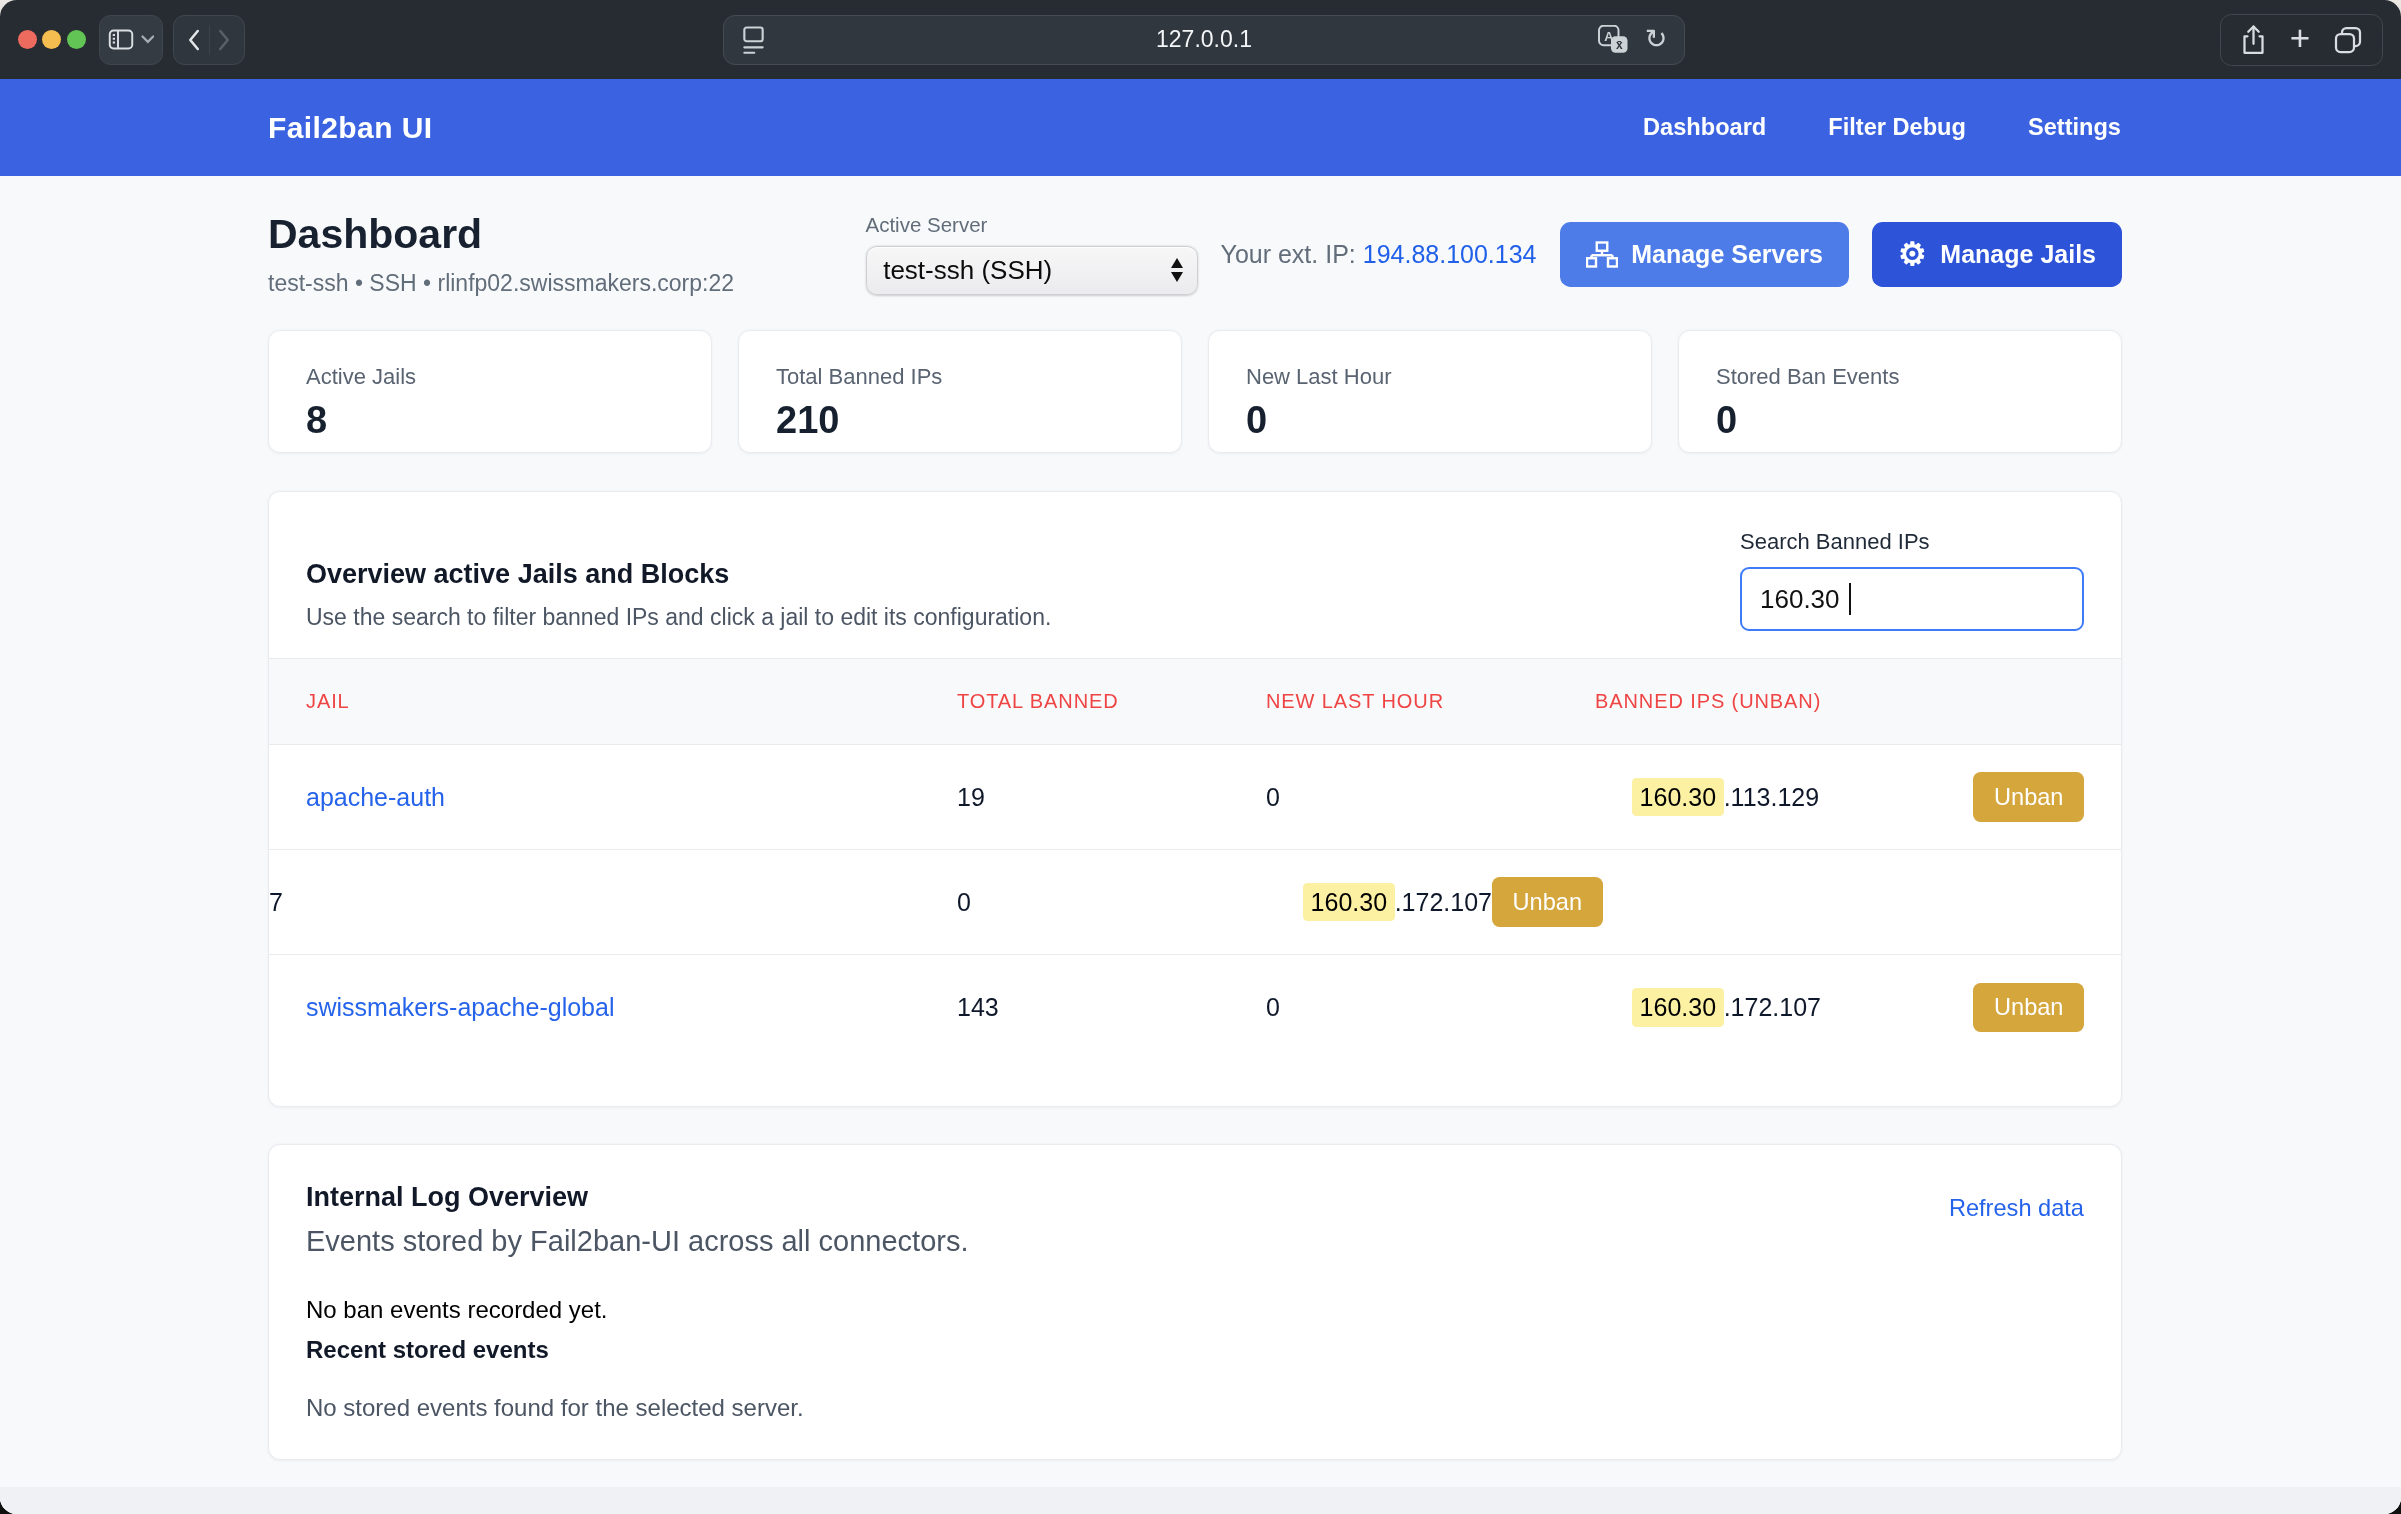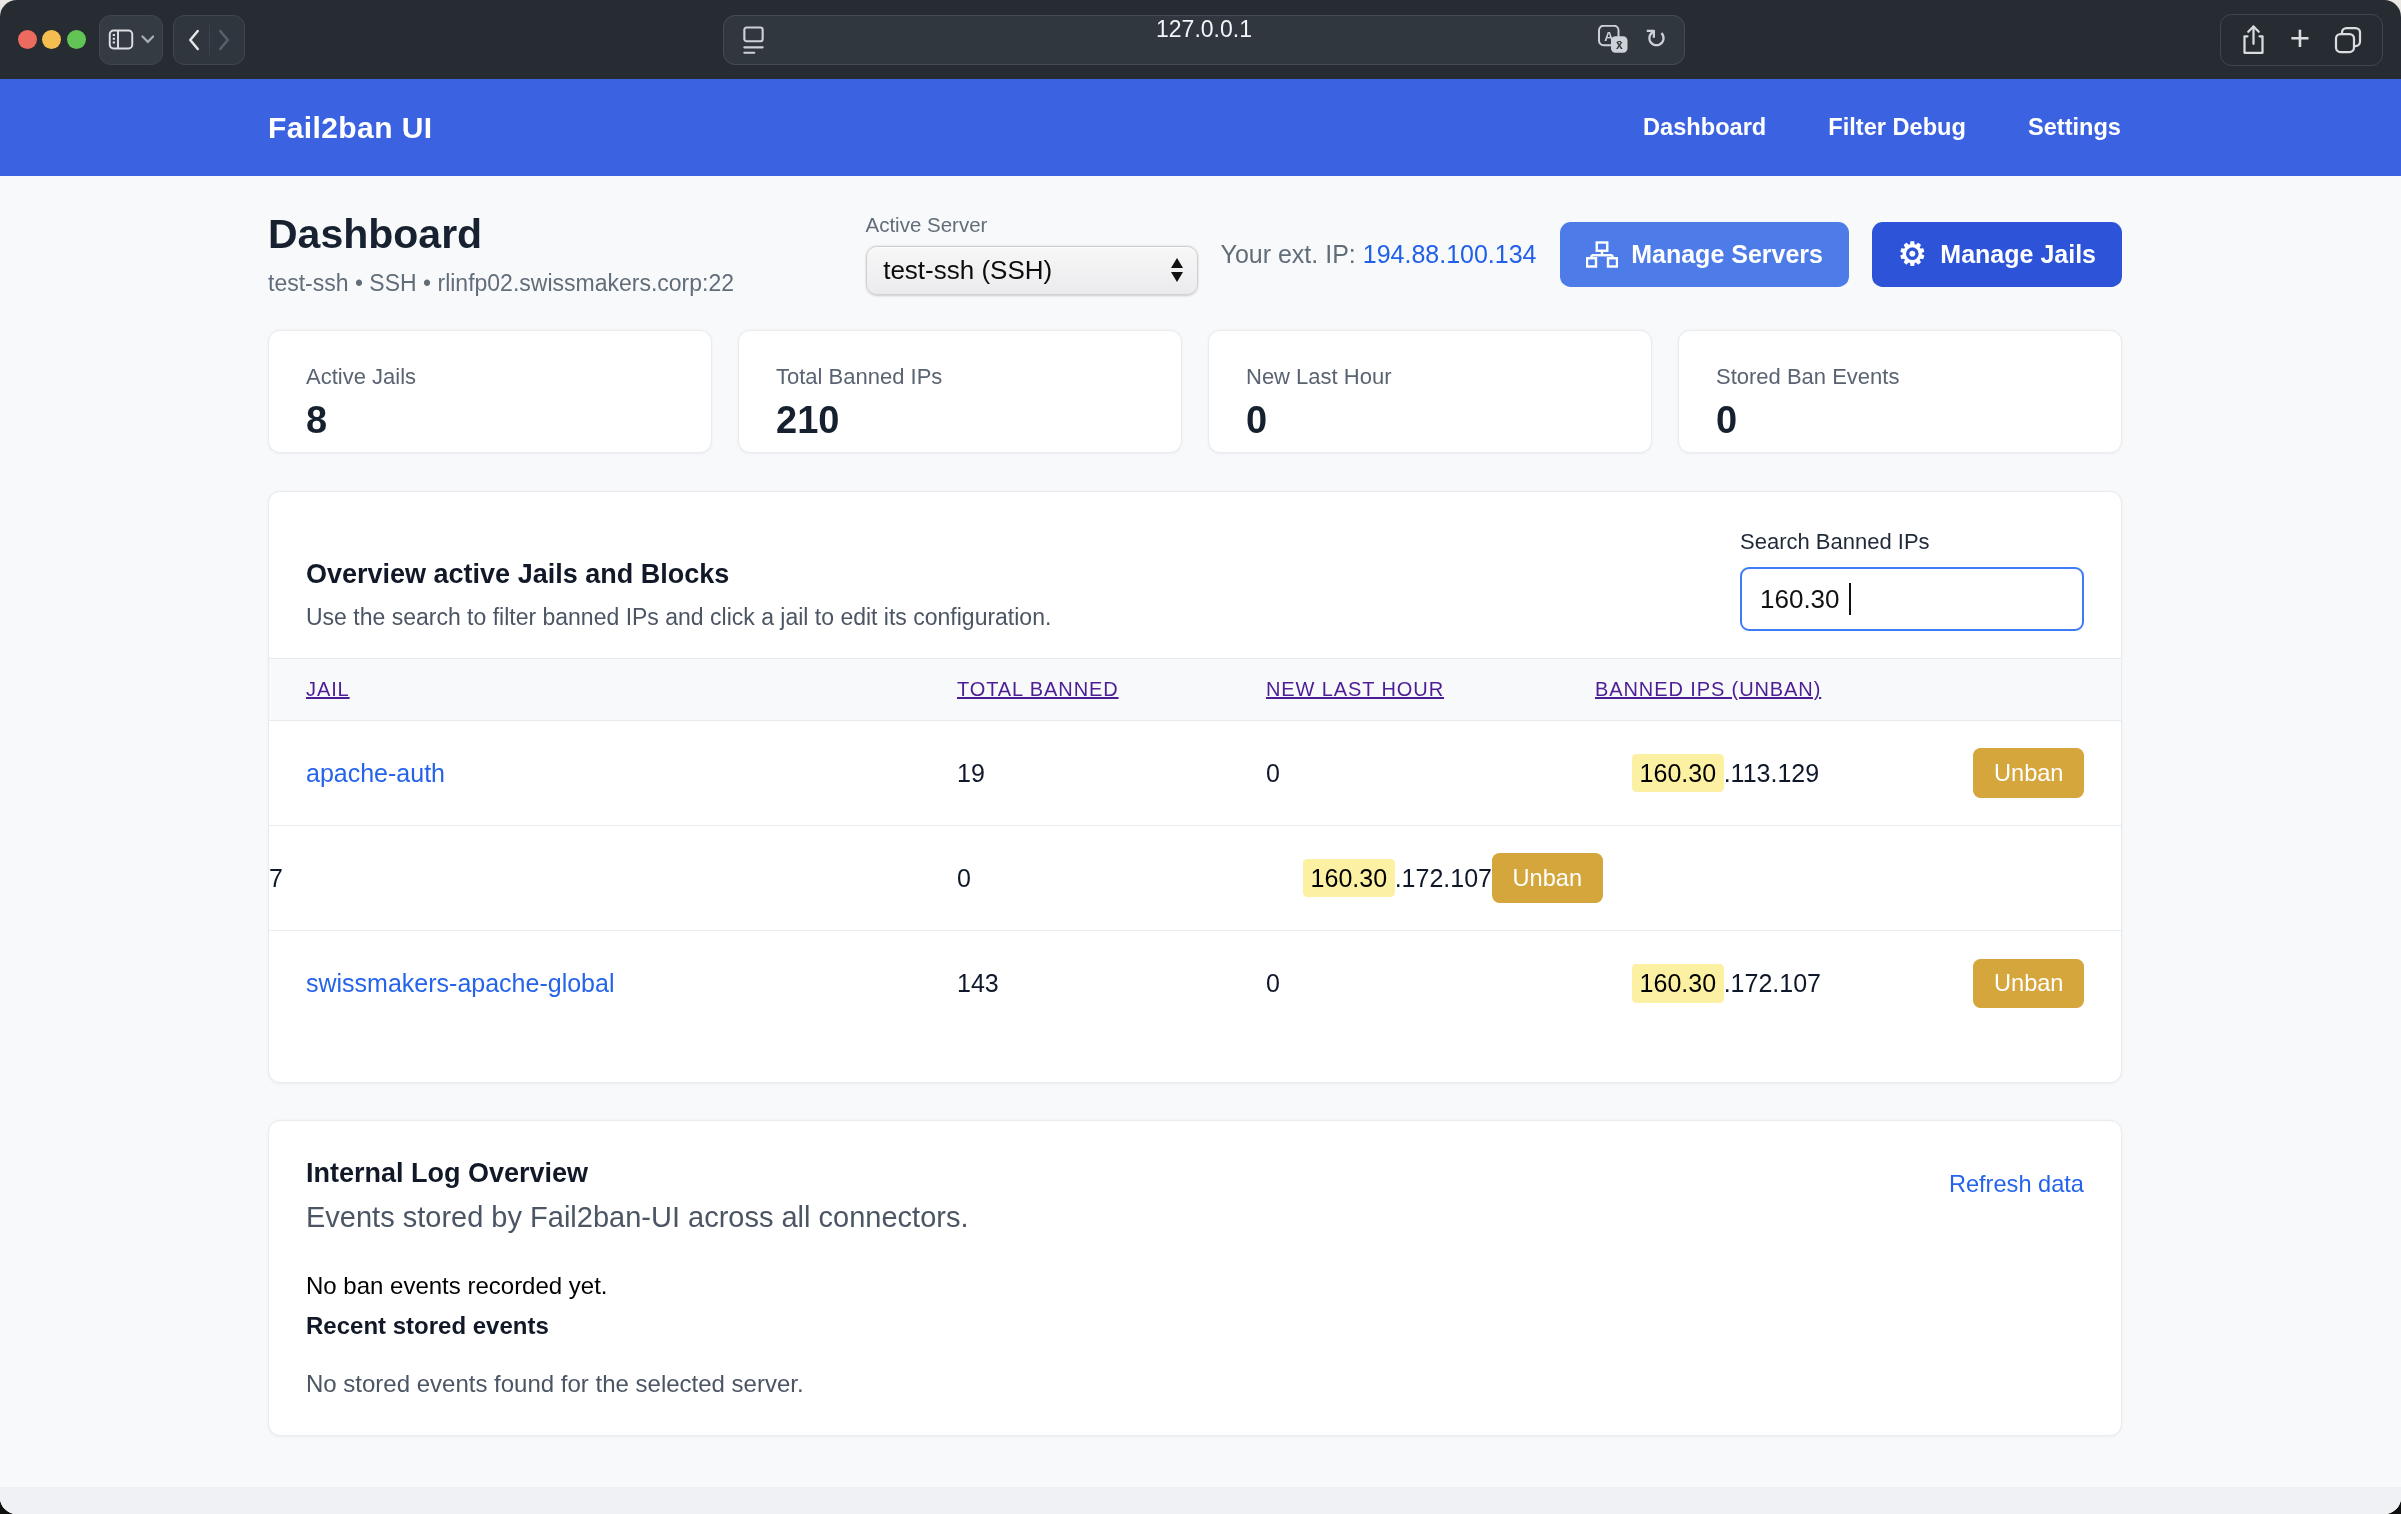--- a/index.html
+++ b/index.html
@@ -13,21 +13,21 @@
   .chrome { position:relative; height:79px; flex:none; background:#272c32; }
   .lights { position:absolute; left:18px; top:30px; display:flex; gap:5.3px; }
   .light { width:19px; height:19px; border-radius:50%; }
   .light.red{ background:#ed6a5e; } .light.yellow{ background:#f5bd4f; } .light.green{ background:#61c454; }
   .chrome-group { position:absolute; top:14.5px; height:50px; background:#343b42; border:0.8px solid #41474e;
     border-radius:11.4px; display:flex; align-items:center; justify-content:center; }
   .grp-sidebar { left:99px; width:64px; gap:6.8px; }
   .grp-nav { left:173px; width:72px; gap:0; background:#30363d; }
   .grp-nav .sep { width:0.8px; height:30px; background:#3d434a; margin:0 6px; }
   .addressbar { position:absolute; left:723px; top:14.5px; width:962px; height:50px; background:#31373e;
-    border:0.8px solid #454c53; border-radius:12px; display:flex; align-items:flex-start; justify-content:center;
+    border:0.8px solid #454c53; border-radius:12px; display:flex; align-items:center; justify-content:center;
     color:#f3f5f7; font-size:23px; }
   .addr-left { position:absolute; left:18px; top:10.7px; }
   .addr-right { position:absolute; right:16.7px; top:0; height:100%; display:flex; align-items:center; gap:15px; color:#ccd1d6; }
   .reload-glyph { font-size:27px; line-height:1; color:#ccd1d6; }
   .grp-right { right:18px; width:163px; top:13.7px; height:52px; background:#272c32; gap:23px; }
   .plus-glyph { font-size:35px; font-weight:300; color:#d9dde1; line-height:1; margin-top:-4.6px; }
 
   
   .navbar { height:97px; flex:none; background:#3b63e1; display:flex; align-items:center;
     padding:0 280px 0 268px; }
@@ -76,21 +76,21 @@
   .search-group { margin-left:auto; width:344px; display:flex; flex-direction:column; }
   .search-label { font-size:22px; color:#1f2937; margin-bottom:12px; }
   .search-wrap { position:relative; }
   .search-input { width:344px; height:64px; border:2.3px solid #3e7bf7; border-radius:9px;
     font-size:26px; color:#111; padding:0 18px; outline:none; font-family:inherit; background:#fff; }
   .caret-bar { position:absolute; left:109px; top:16px; width:2.3px; height:32px; background:#111; }
 
   .table { margin-top:27px; }
   .thead, .trow { display:grid; grid-template-columns:688px 309px 329px 1fr; align-items:center; }
   .thead { background:#f8f9fa; border-top:0.8px solid #e8eaee; border-bottom:0.8px solid #e8eaee;
-    padding:19px 0; font-size:20px; color:#4c1d95; letter-spacing:0.9px;text-decoration:underline; }
+    padding:31px 0; font-size:20px; color:#ef4444; letter-spacing:0.9px; }
   .thead .c1, .trow .c1 { padding-left:37px; }
   .trow { height:105px; border-bottom:0.8px solid #e9ebef; font-size:25px; color:#0f172a; }
   .trow:last-child { border-bottom:none; }
   .jail-link { color:#2563eb; text-decoration:none; font-size:25px; }
   .c4 { display:flex; align-items:center; padding:0 37px; }
   .ipwrap { display:flex; align-items:center; }
   mark.hl { background:#fcf0a2; color:#000; padding:4.6px 7.6px; border-radius:4.6px; font-size:25px; }
   .ip-rest { color:#0f172a; }
   .unban-btn { margin-left:auto; background:#d4a63c; color:#fff; border:none; border-radius:7.6px;
     font-size:23.6px; font-weight:400; padding:11.4px 20.5px; cursor:pointer; font-family:inherit; }

